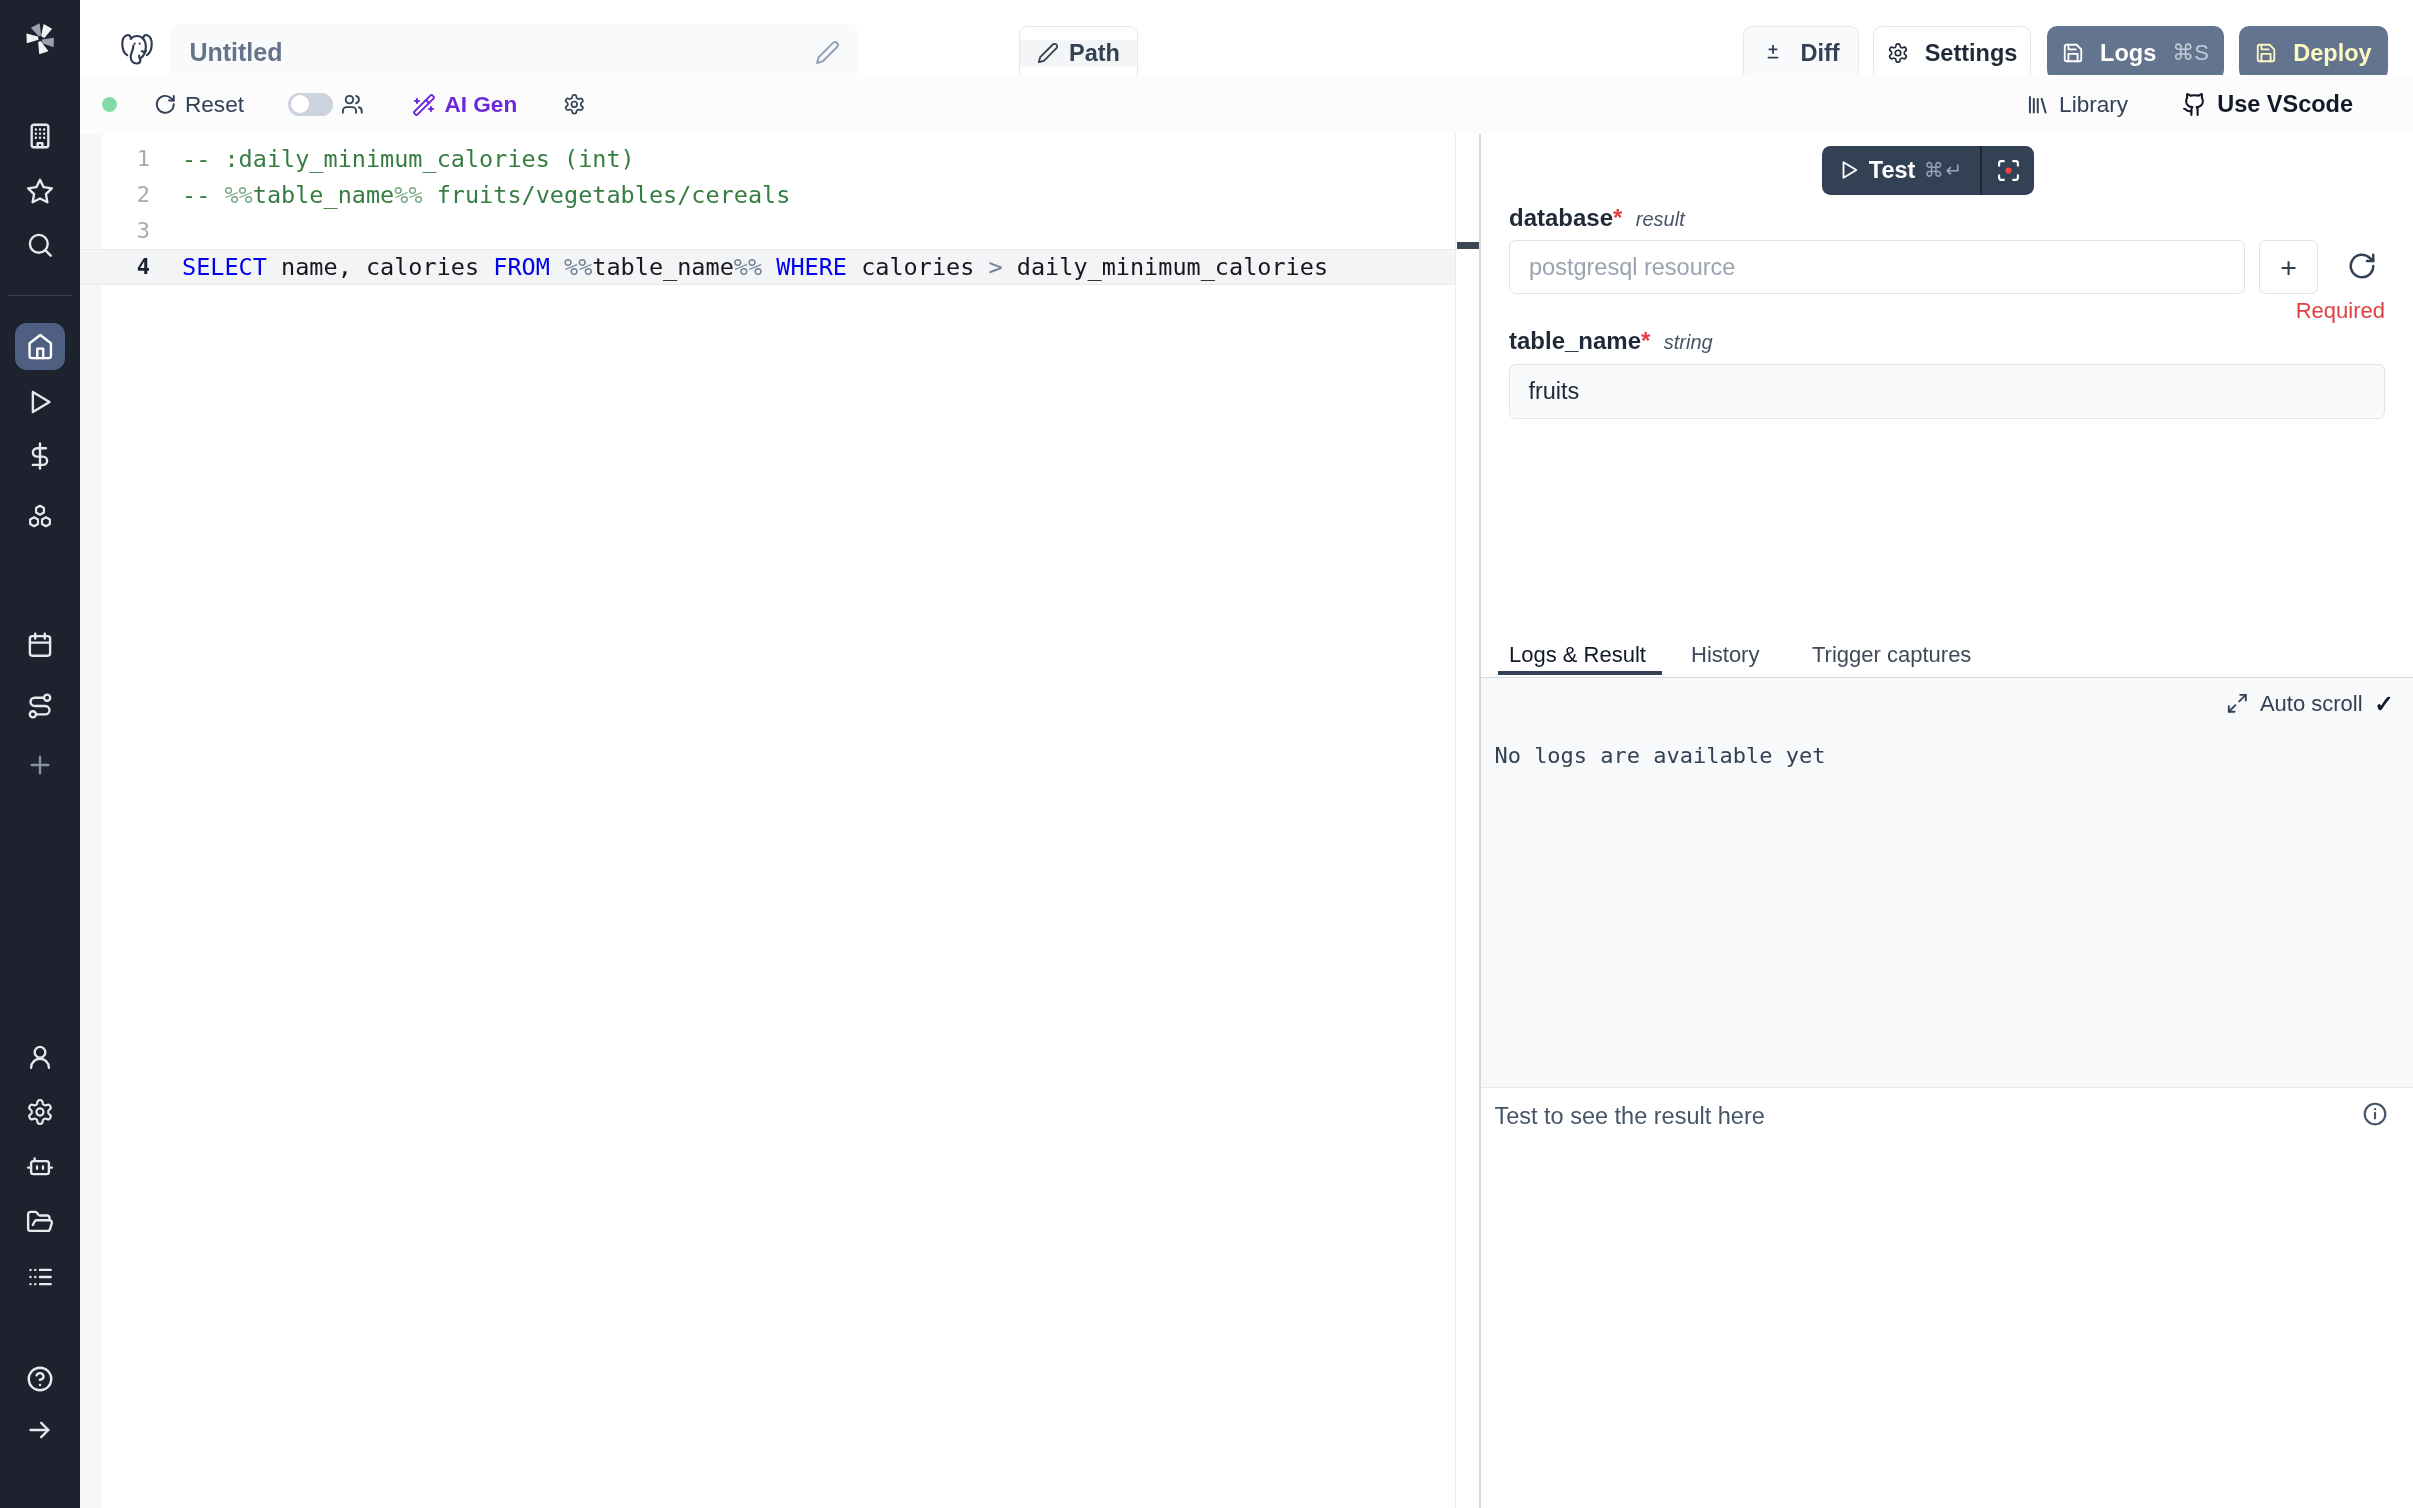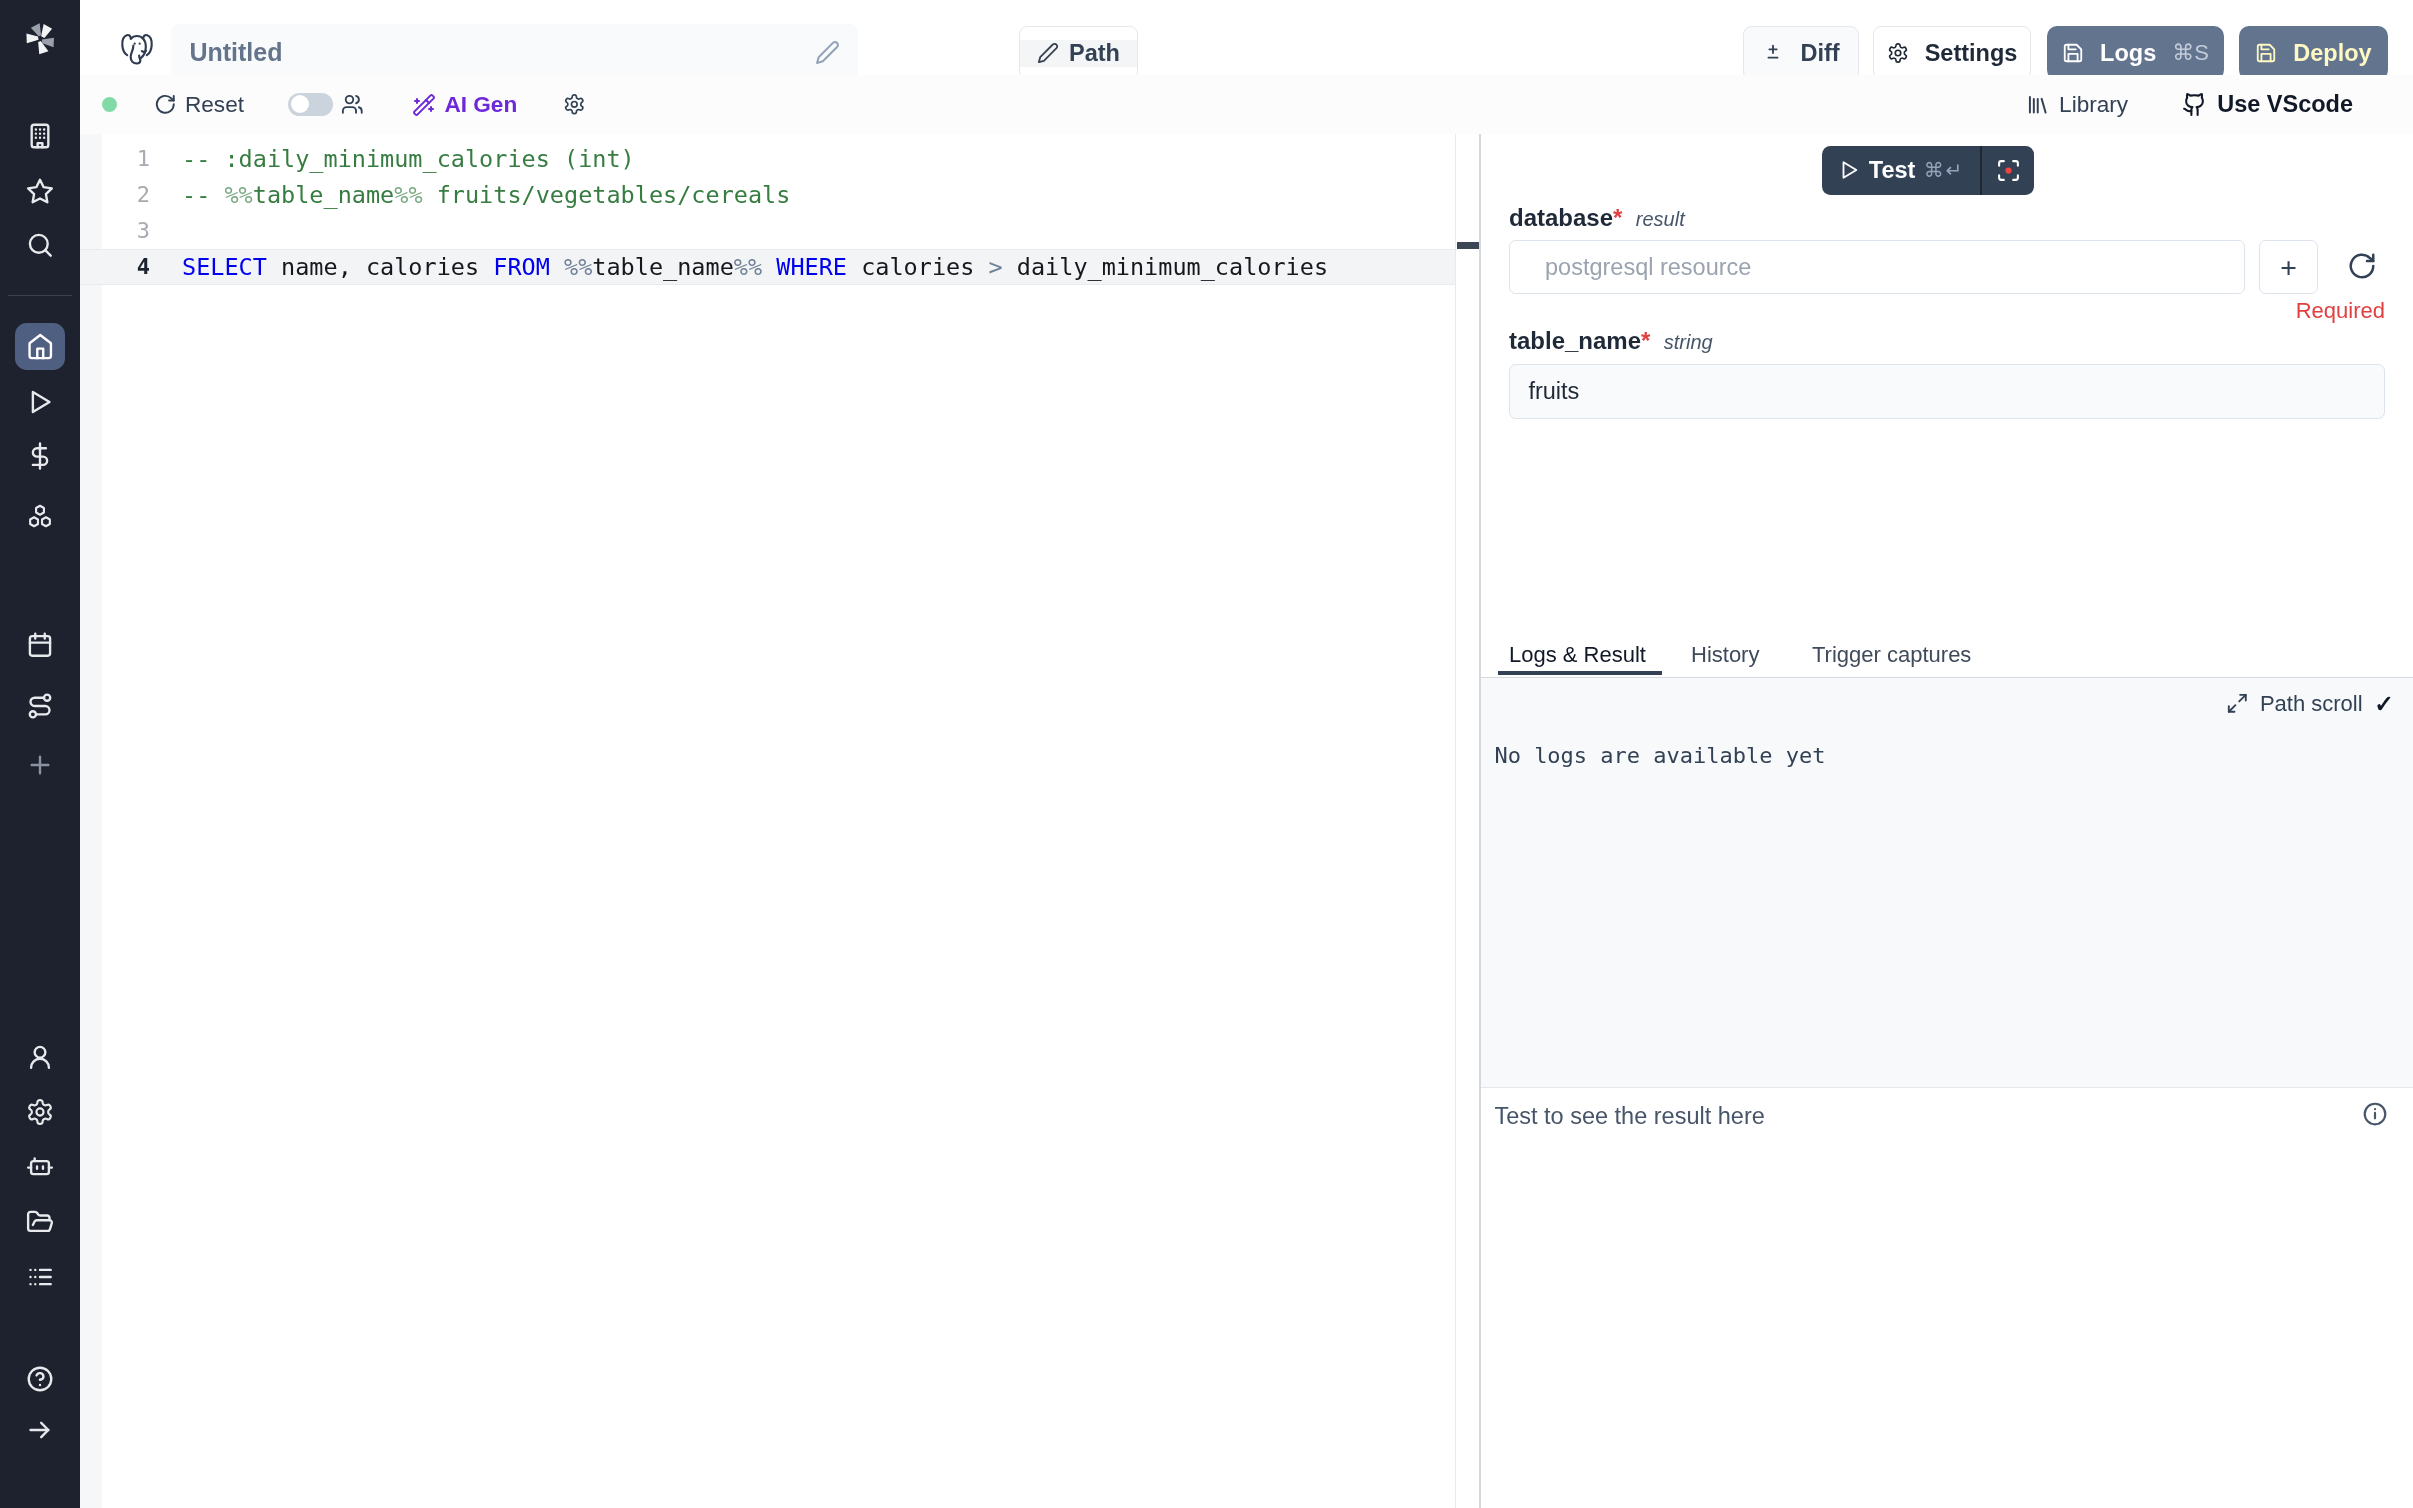--- a/index.html
+++ b/index.html
@@ -88,21 +88,21 @@
   .test-sep{width:1.7px;background:#1f2733;}
   .test-capture{width:52px;display:flex;align-items:center;justify-content:center;color:#fff;}
   .test-capture svg{width:25px;height:25px;}
 
   .fld-label{position:absolute;left:28px;display:flex;align-items:baseline;gap:13.4px;}
   .fld-name{font-size:24px;font-weight:700;color:#1f2937;}
   .req-star{color:#e04040;}
   .fld-type{font-size:20px;font-style:italic;color:#475569;}
   .db-label{top:70px;}
   .db-input{position:absolute;left:28px;top:106px;width:736px;height:54px;box-sizing:border-box;
-            border:1.3px solid #dde3ea;border-radius:6.7px;background:#fff;padding:0 35px;font-size:23.5px;
+            border:1.3px solid #dde3ea;border-radius:6.7px;background:#fff;padding:0 19px;font-size:23.5px;
             font-family:"Liberation Sans",sans-serif;color:#8b5cf6;outline:none;}
   .db-input::placeholder{color:#9aa3af;}
   .plus-btn{position:absolute;left:778px;top:106px;width:59px;height:54px;box-sizing:border-box;
             border:1.3px solid #dde3ea;border-radius:6.7px;background:#fff;display:flex;align-items:center;
             justify-content:center;font-size:28.5px;color:#334155;cursor:pointer;}
   .refresh-btn{position:absolute;left:866px;top:117px;width:30px;height:30px;color:#334155;cursor:pointer;}
   .required-msg{position:absolute;right:28px;top:164px;font-size:22px;color:#e04040;}
   .tn-label{top:193px;}
   .tn-input{position:absolute;left:28px;top:230px;right:28px;height:55px;box-sizing:border-box;
             border:1.3px solid #dde3ea;border-radius:6.7px;background:#f8fafc;padding:0 18.4px;font-size:23.5px;
@@ -449,21 +449,21 @@
     <div class="tab-underline"></div>
 
     <div class="logs-area">
       <div class="autoscroll">
         <svg viewBox="0 0 24 24" fill="none" stroke="currentColor" stroke-width="2" stroke-linecap="round" stroke-linejoin="round">
             <polyline points="15 3 21 3 21 9"></polyline>
             <polyline points="9 21 3 21 3 15"></polyline>
             <line x1="21" y1="3" x2="14" y2="10"></line>
             <line x1="3" y1="21" x2="10" y2="14"></line>
           </svg>
-        <span>Path scroll</span>
+        <span>Auto scroll</span>
         <span class="check">✓</span>
       </div>
       <div class="logs-empty">No logs are available yet</div>
     </div>
 
     <div class="result-area">
       <div class="result-hint">Test to see the result here</div>
       <div class="info-ic">
         <svg viewBox="0 0 24 24" fill="none" stroke="currentColor" stroke-width="2" stroke-linecap="round">
             <circle cx="12" cy="12" r="9.5"></circle>

